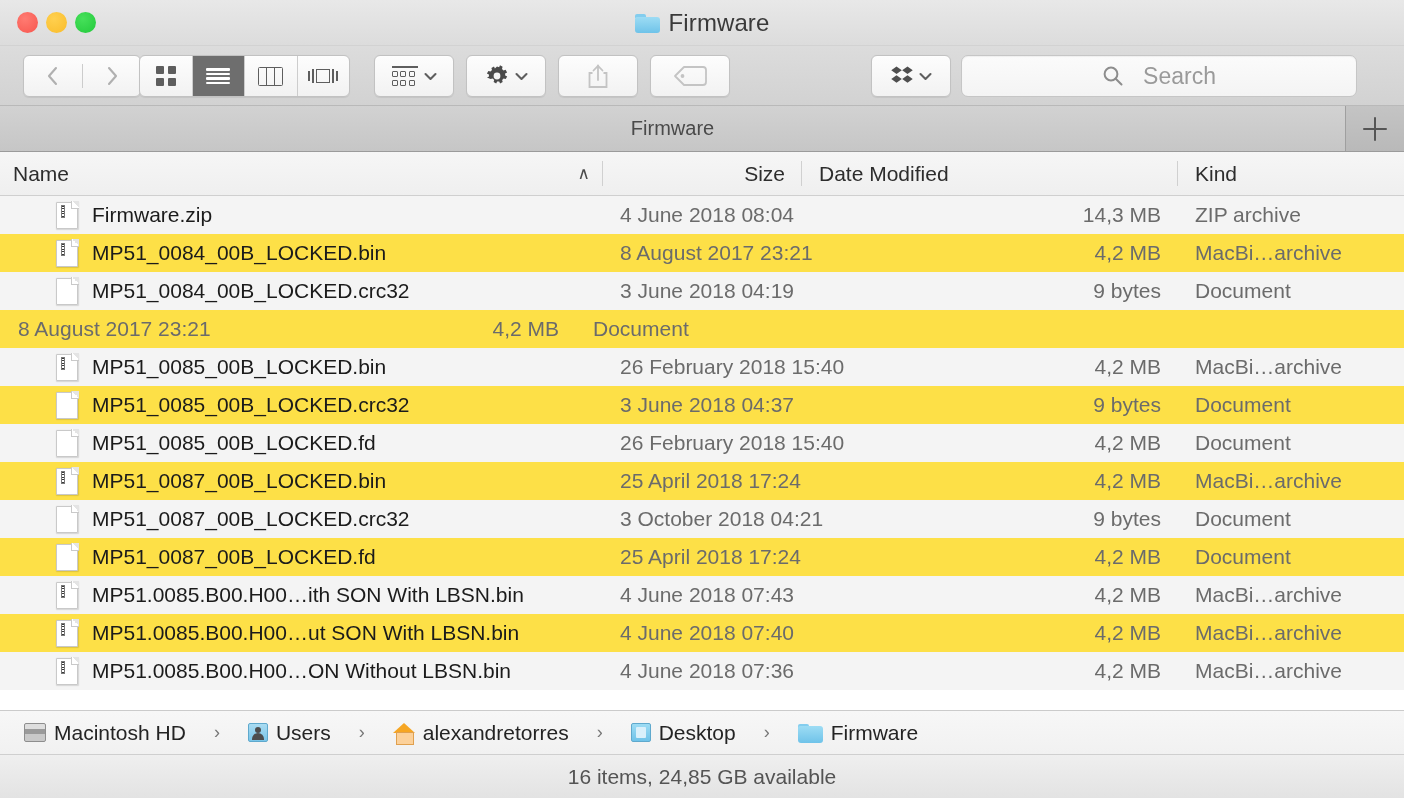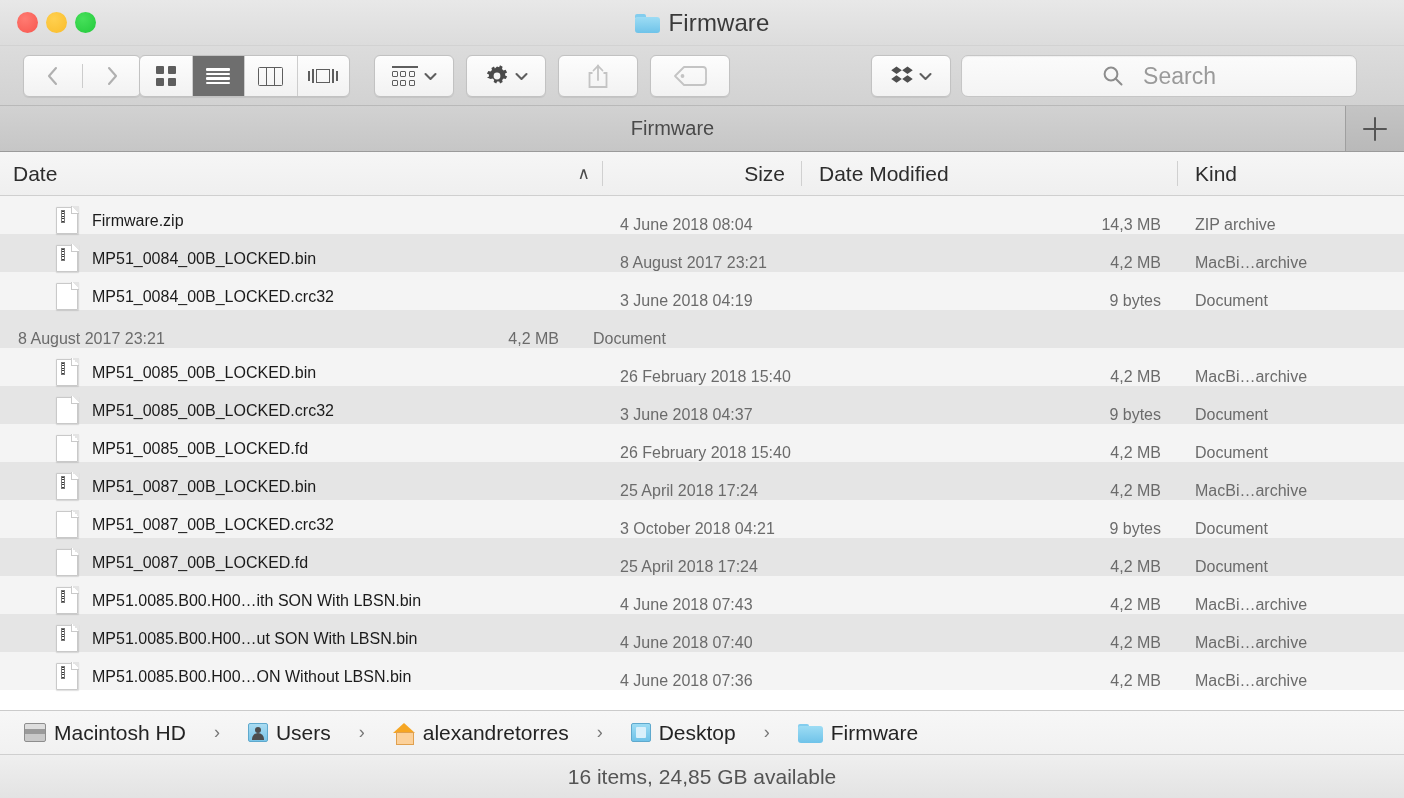--- a/index.html
+++ b/index.html
@@ -177,25 +177,25 @@
   .ch-label { font-size: 21px; color: #2d2d2d; }
   .ch-name { width: 602px; padding-left: 13px; justify-content: space-between; padding-right: 12px; }
   .ch-date { width: 376px; padding-left: 18px; }
   .ch-size { width: 199px; justify-content: flex-end; padding-right: 16px; }
   .ch-kind { width: 227px; padding-left: 18px; }
   .sort-arrow { font-size: 17px; color: #4b4b4b; line-height: 1; }
 
   
   .filelist { flex: 1 1 auto; overflow: hidden; background:#fff; }
   .row {
-    height: 38px; display: flex; align-items: flex-end;
-    font-size: 16px;
+    height: 38px; display: flex; align-items: center;
+    font-size: 21px;
   }
   .row.odd  { background: #f4f4f4; }
-  .row.even { background: #e5e5e5; }
+  .row.even { background: #fde047; }
 
   .cell-name { width: 602px; display:flex; align-items:center; padding-left: 56px; }
   .cell-date { width: 376px; padding-left: 18px; color:#6b6b6b; }
   .cell-size { width: 199px; text-align: right; padding-right: 16px; color:#6b6b6b; }
   .cell-kind { width: 227px; padding-left: 18px; color:#6b6b6b; }
   .fname { color: #1b1b1b; white-space: nowrap; }
 
   
   .fico { width: 22px; height: 27px; position: relative; flex:0 0 auto; margin-right: 14px; }
   .fico .sheet {
@@ -399,21 +399,21 @@
     <div class="tab">
       <span class="tab-label">Firmware</span>
     </div>
     <div class="newtab">
       <span class="plus"></span>
     </div>
   </div>
 
   <div class="colhead">
     <div class="ch ch-name">
-      <span class="ch-label">Date</span>
+      <span class="ch-label">Name</span>
       <span class="sort-arrow">∧</span>
     </div>
     <div class="ch ch-size">
       <span class="ch-label">Size</span>
     </div>
     <div class="ch ch-date">
       <span class="ch-label">Date Modified</span>
     </div>
     <div class="ch ch-kind">
       <span class="ch-label">Kind</span>

